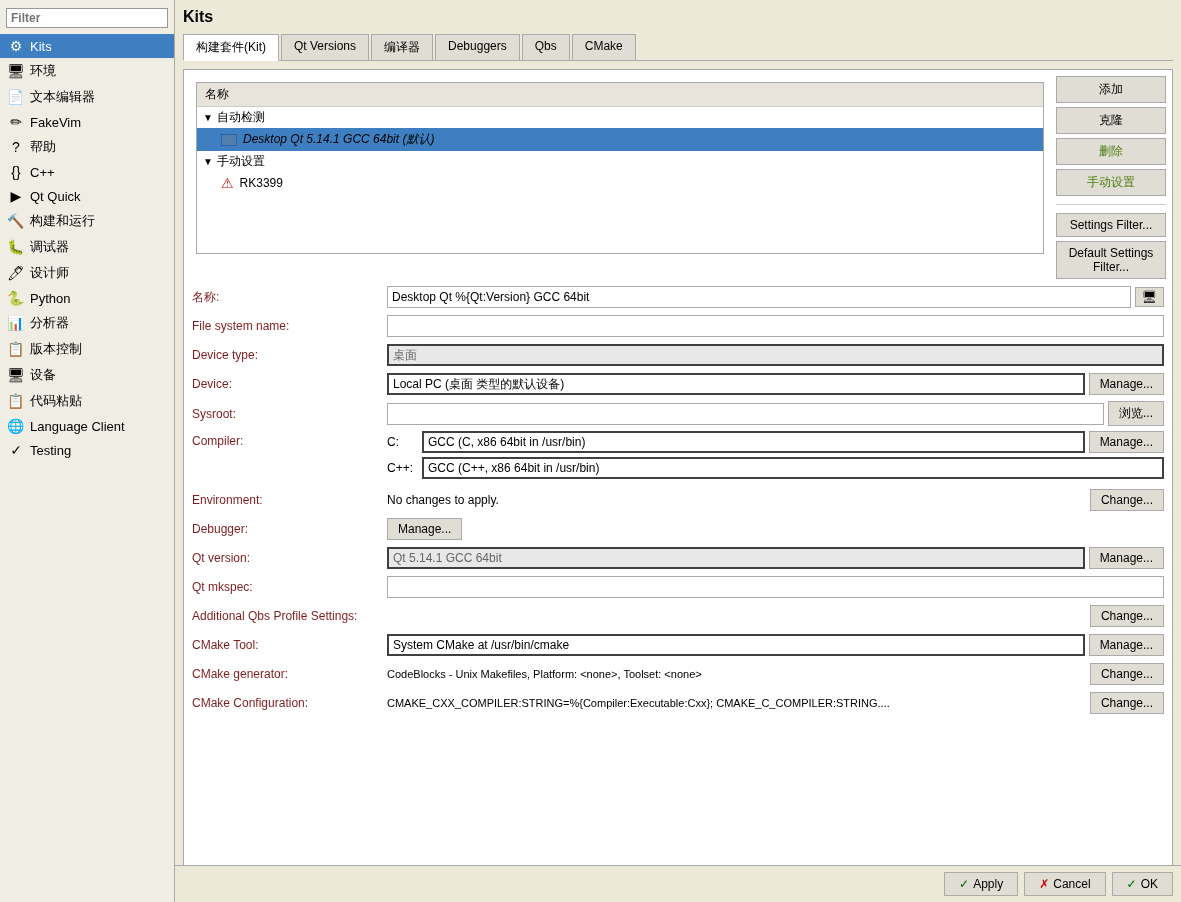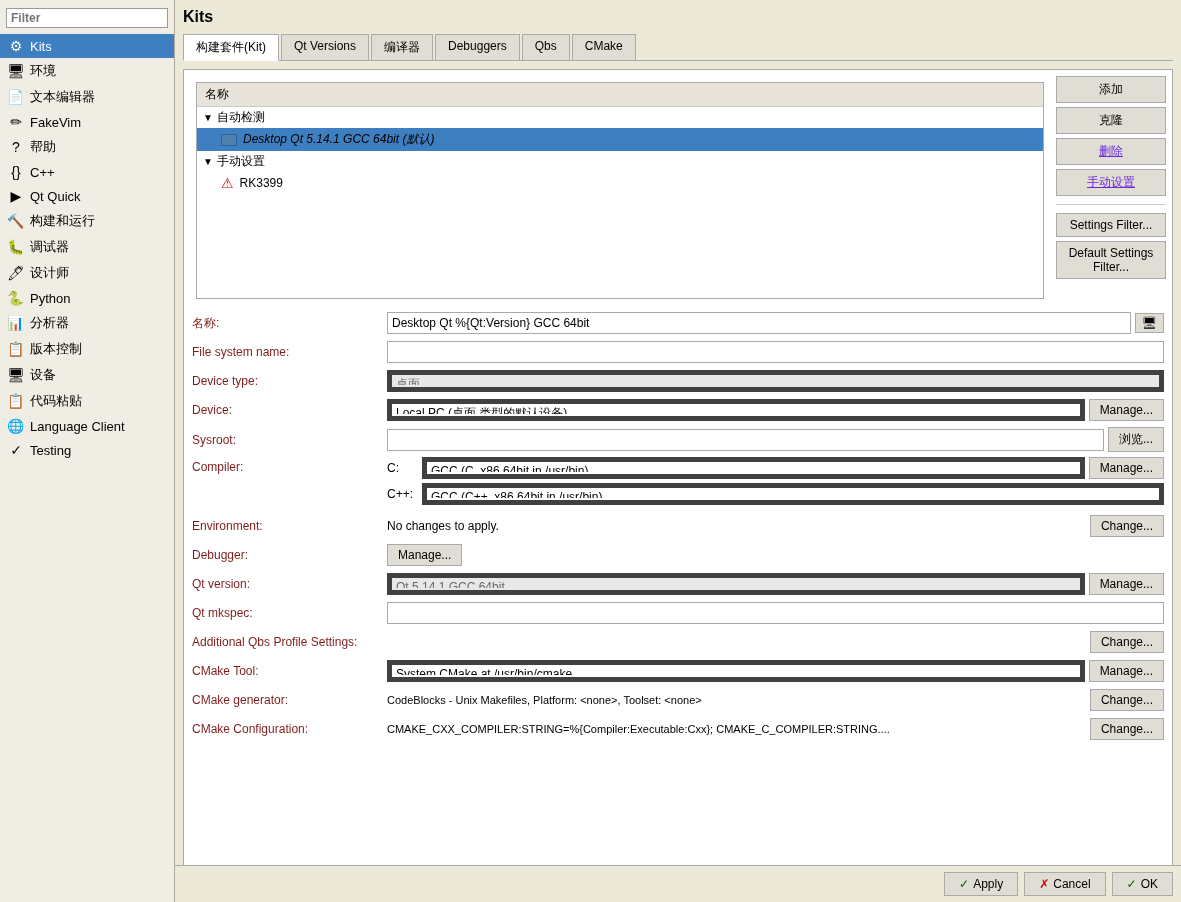--- a/index.html
+++ b/index.html
@@ -20,44 +20,44 @@
     
     
     .tabs { display: flex; border-bottom: 1px solid #aaa; margin-bottom: 8px; }
     .tab { padding: 4px 12px; border: 1px solid #aaa; border-bottom: none; background: #e0ddd4; cursor: pointer; margin-right: 2px; font-size: 12px; }
     .tab.active { background: #fff; border-bottom: 1px solid #fff; margin-bottom: -1px; }
     
     
     .panel { background: #fff; border: 1px solid #aaa; flex: 1; display: flex; flex-direction: column; overflow: hidden; }
     
     
-    .kit-list { border: 1px solid #aaa; margin: 6px; height: 217px; overflow-y: auto; background: #fff; position: relative; }
+    .kit-list { border: 1px solid #aaa; margin: 6px; height: 172px; overflow-y: auto; background: #fff; position: relative; }
     .kit-list-header { padding: 3px 8px; background: #e8e4dc; border-bottom: 1px solid #ccc; font-size: 12px; }
     .kit-section-header { display: flex; align-items: center; padding: 2px 6px; background: #fff; cursor: pointer; font-size: 12px; color: #000; }
     .kit-section-header .arrow { margin-right: 4px; font-size: 10px; }
     .kit-item { display: flex; align-items: center; padding: 3px 24px; font-size: 12px; cursor: pointer; }
     .kit-item.selected { background: #3d7fc1; color: #000000; }
     .kit-item .kit-icon { width: 16px; height: 12px; margin-right: 6px; background: #5080b0; border: 1px solid #3060a0; display: inline-block; }
     .kit-error-icon { color: #cc0000; margin-right: 6px; font-size: 14px; }
     
     
     .kit-area { display: flex; margin: 0 6px 0 6px; gap: 6px; }
     .kit-list-area { flex: 1; }
     .kit-buttons { display: flex; flex-direction: column; gap: 4px; width: 110px; }
     .kit-btn { padding: 4px 8px; border: 1px solid #aaa; background: #e0ddd4; cursor: pointer; font-size: 12px; text-align: center; }
-    .kit-btn.disabled { color: #6d28d9; cursor: default; text-decoration: underline; }
+    .kit-btn.disabled { color: #4d7c0f; cursor: default; }
     
     
     .form-area { padding: 6px 8px; overflow-y: auto; flex: 1; }
     .form-row { display: flex; align-items: center; margin-bottom: 5px; min-height: 24px; }
     .form-label { width: 195px; flex-shrink: 0; font-size: 12px; color: #7f1d1d; text-align: left; padding-right: 8px; }
     .form-value { flex: 1; border-radius: 10px; }
     .form-input { width: 100%; padding: 2px 4px; border: 1px solid #aaa; background: #fff; font-size: 12px; height: 22px; }
     .form-select-wrapper { display: flex; align-items: center; gap: 4px; width: 100%; }
-    .form-select { flex: 1; padding: 2px 4px; border: 5px solid #404040; background: #e8e8e8; font-size: 12px; height: 22px; color: #666; appearance: none; -webkit-appearance: none; }
+    .form-select { flex: 1; padding: 2px 4px; border: 2px solid #404040; background: #e8e8e8; font-size: 12px; height: 22px; color: #666; appearance: none; -webkit-appearance: none; }
     .form-select.enabled { background: #fff; color: #000; }
     .form-static { font-size: 12px; color: #000; }
     .form-btn { padding: 3px 10px; border: 1px solid #aaa; background: #e0ddd4; cursor: pointer; font-size: 12px; white-space: nowrap; }
     .name-row { display: flex; align-items: center; gap: 4px; }
     .name-input { flex: 1; padding: 2px 4px; border: 1px solid #aaa; background: #fff; font-size: 12px; height: 22px; }
     .icon-btn { padding: 2px 6px; border: 1px solid #aaa; background: #e0ddd4; cursor: pointer; font-size: 12px; }
     
     .compiler-row { display: flex; align-items: center; margin-bottom: 4px; }
     .compiler-label-inner { width: 35px; font-size: 12px; flex-shrink: 0; }
     .bottom-btn { padding: 4px 14px; border: 1px solid #aaa; background: #e0ddd4; cursor: pointer; font-size: 12px; display: flex; align-items: center; gap: 4px; }

